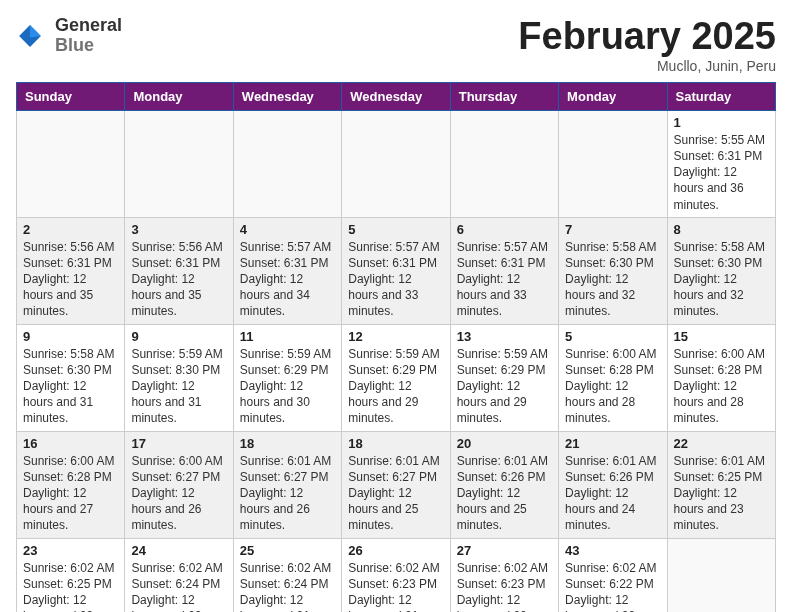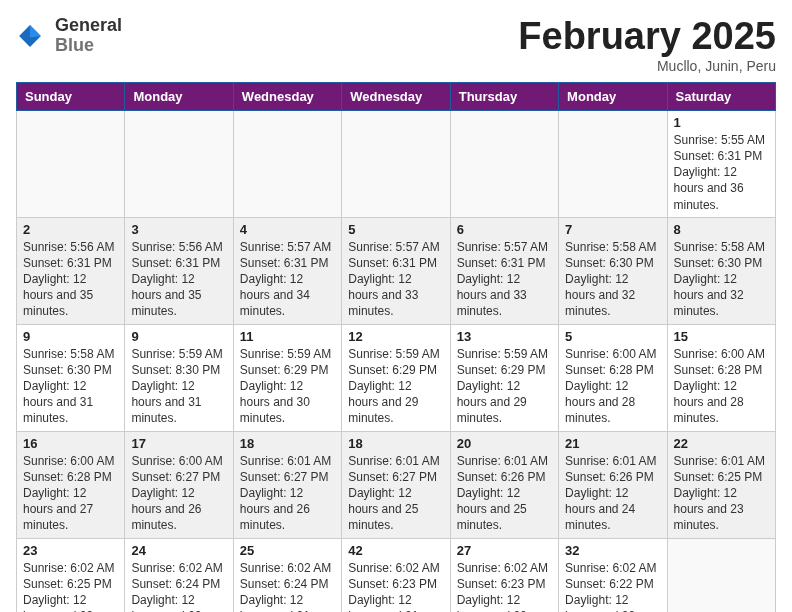--- a/index.html
+++ b/index.html
@@ -305,35 +305,35 @@
 and 22 minutes.</div>
         </td>
         <td>
           <span class="day-num">25</span>
           <div class="day-info">Sunrise: 6:02 AM
 Sunset: 6:24 PM
 Daylight: 12 hours
 and 21 minutes.</div>
         </td>
         <td>
-          <span class="day-num">42</span>
+          <span class="day-num">26</span>
           <div class="day-info">Sunrise: 6:02 AM
 Sunset: 6:23 PM
 Daylight: 12 hours
 and 21 minutes.</div>
         </td>
         <td>
           <span class="day-num">27</span>
           <div class="day-info">Sunrise: 6:02 AM
 Sunset: 6:23 PM
 Daylight: 12 hours
 and 20 minutes.</div>
         </td>
         <td>
-          <span class="day-num">32</span>
+          <span class="day-num">43</span>
           <div class="day-info">Sunrise: 6:02 AM
 Sunset: 6:22 PM
 Daylight: 12 hours
 and 20 minutes.</div>
         </td>
         <td class="empty"></td>
       </tr>
     </tbody>
 </table>
 

